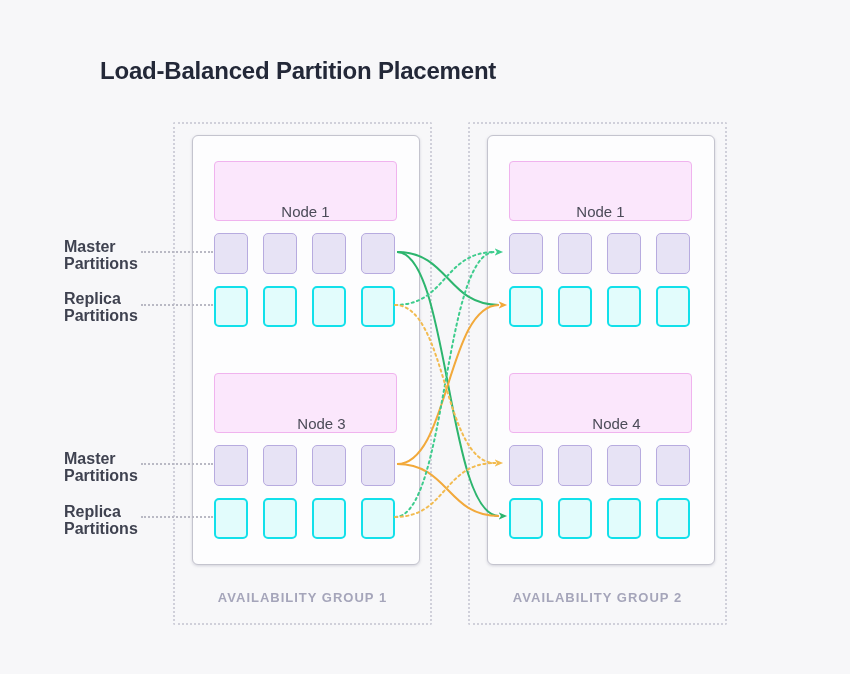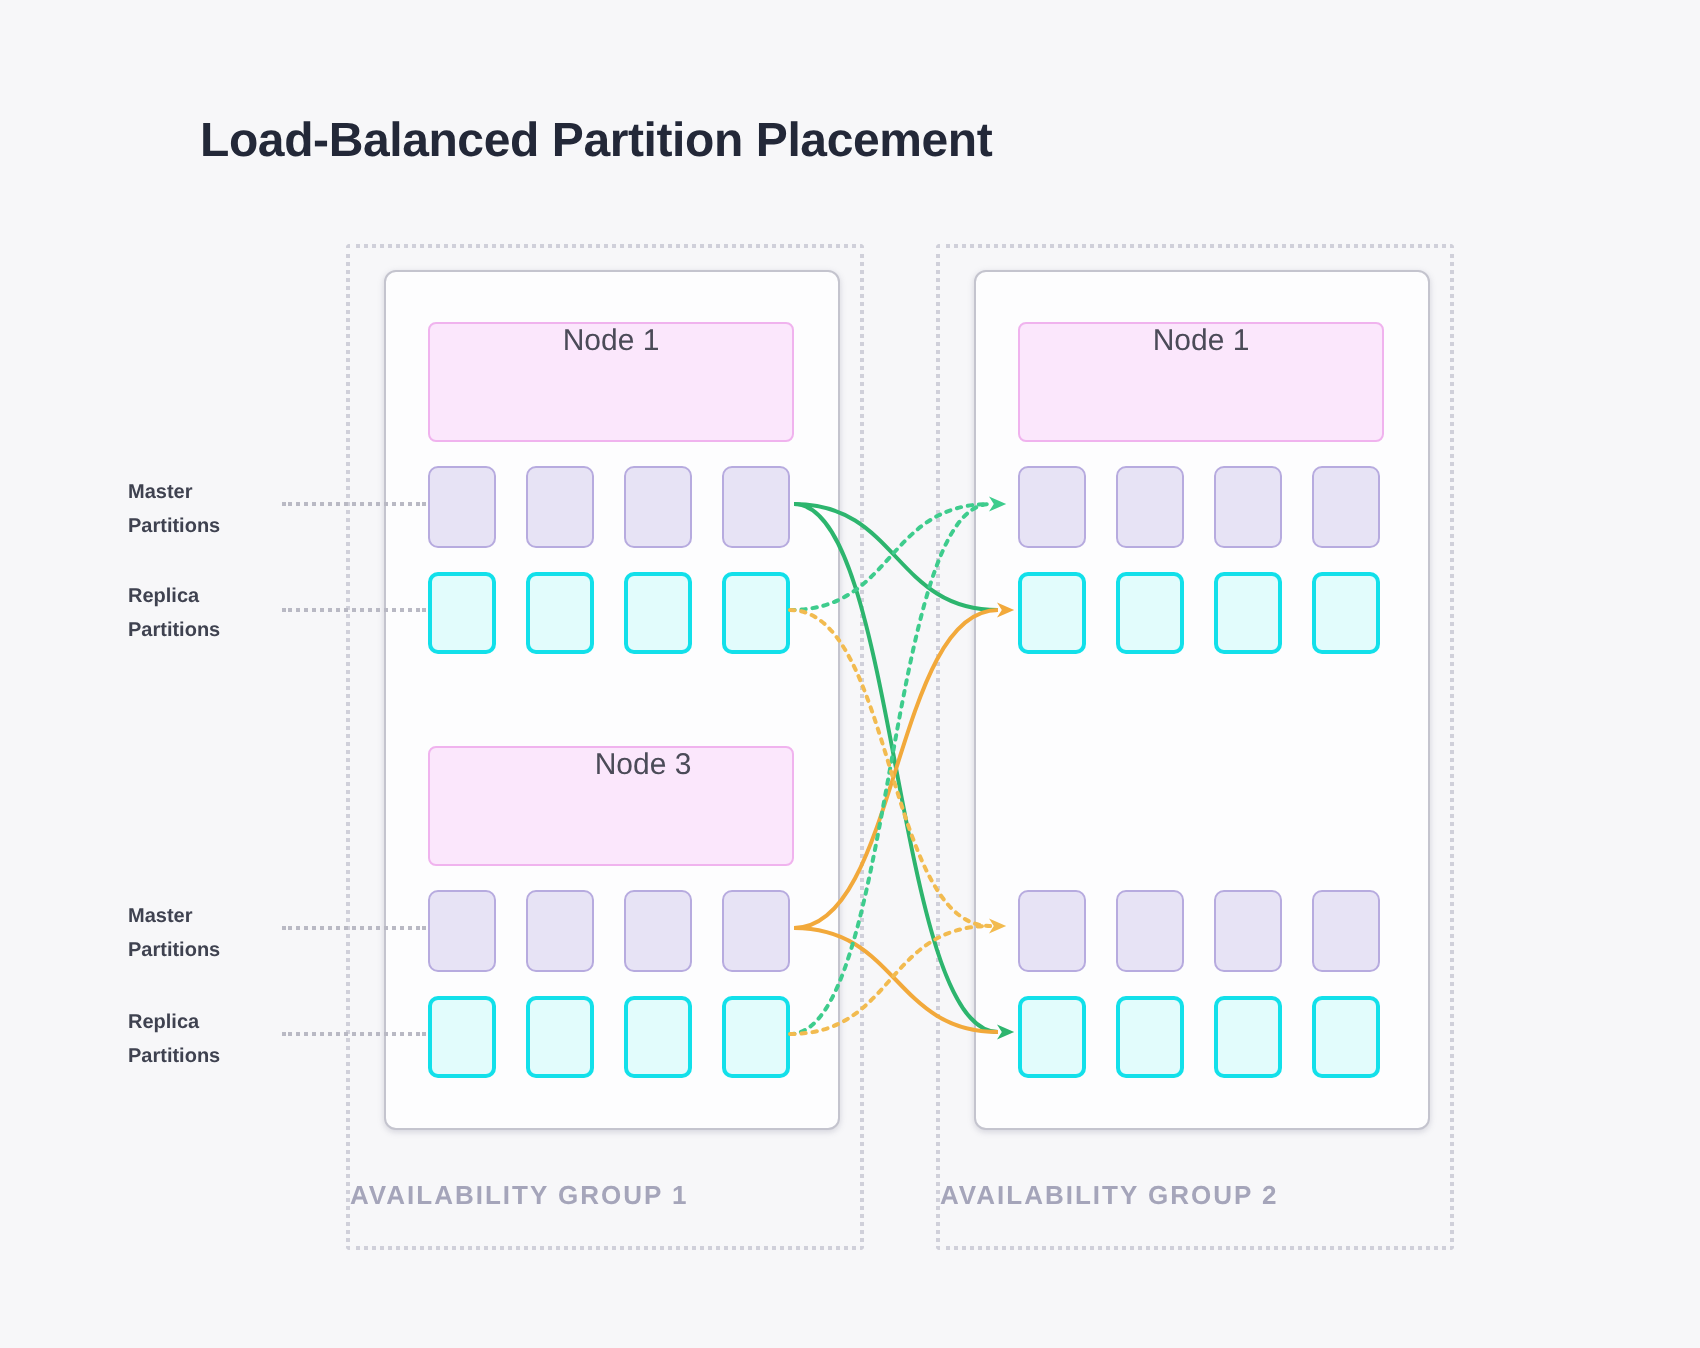--- a/index.html
+++ b/index.html
@@ -22,45 +22,45 @@
   .server-box{
     position:absolute;left:17px;top:11px;width:226px;height:428px;
     background:#fdfdfe;border:1px solid #c4c4ce;border-radius:6px;
     box-shadow:0 1px 3px rgba(120,120,145,0.28);
   }
   .node-header{
     position:absolute;left:21px;width:183px;height:60px;
     background:var(--node-fill,#fbe7fc);
     border:1px solid var(--node-border,#f0b3ee);
     border-radius:4px;box-sizing:border-box;
-    display:flex;align-items:flex-start;justify-content:center;
+    display:flex;align-items:flex-end;justify-content:center;
     font-size:15px;color:#4b4b58;
   }
   .node-header.top{top:25px;}
   .node-header.bottom{top:237px;padding-left:32px;}
   .prow{position:absolute;left:21px;display:flex;gap:15px;}
   .prow.m-top{top:97px;}
   .prow.r-top{top:150px;}
   .prow.m-bottom{top:309px;}
   .prow.r-bottom{top:362px;}
   .sq{width:34px;height:41px;box-sizing:border-box;border-radius:5px;}
   .sq.master{
     background:var(--master-fill,#e7e3f5);
     border:1.5px solid var(--master-border,#b7abdf);
   }
   .sq.replica{
     background:var(--replica-fill,#e2fcfc);
     border:2px solid var(--replica-border,#12e0ea);
   }
   .group-label{
-    position:absolute;top:466px;left:0;width:100%;text-align:left;
+    position:absolute;top:466px;left:0;width:100%;text-align:center;
     font-size:13px;font-weight:700;letter-spacing:1px;color:#a5a5ba;
   }
   .side-label{
-    position:absolute;left:64px;font-size:10px;line-height:17px;
+    position:absolute;left:64px;font-size:16px;line-height:17px;
     font-weight:700;color:#3f4250;white-space:nowrap;z-index:3;
   }
   .side-label.ml1{top:238px;}
   .side-label.rl1{top:290px;}
   .side-label.ml2{top:450px;}
   .side-label.rl2{top:503px;}
   .leader{
     position:absolute;left:141px;width:72px;height:0;
     border-top:2px dotted #b9b9c4;z-index:4;
   }
@@ -147,20 +147,23 @@
           <div class="sq master"></div>
           <div class="sq master"></div>
         </div>
       <div class="prow r-top">
           <div class="sq replica"></div>
           <div class="sq replica"></div>
           <div class="sq replica"></div>
           <div class="sq replica"></div>
         </div>
 
+      <div class="node-header bottom">
+        <span>Node 4</span>
+      </div>
       <div class="prow m-bottom">
           <div class="sq master"></div>
           <div class="sq master"></div>
           <div class="sq master"></div>
           <div class="sq master"></div>
         </div>
       <div class="prow r-bottom">
           <div class="sq replica"></div>
           <div class="sq replica"></div>
           <div class="sq replica"></div>

